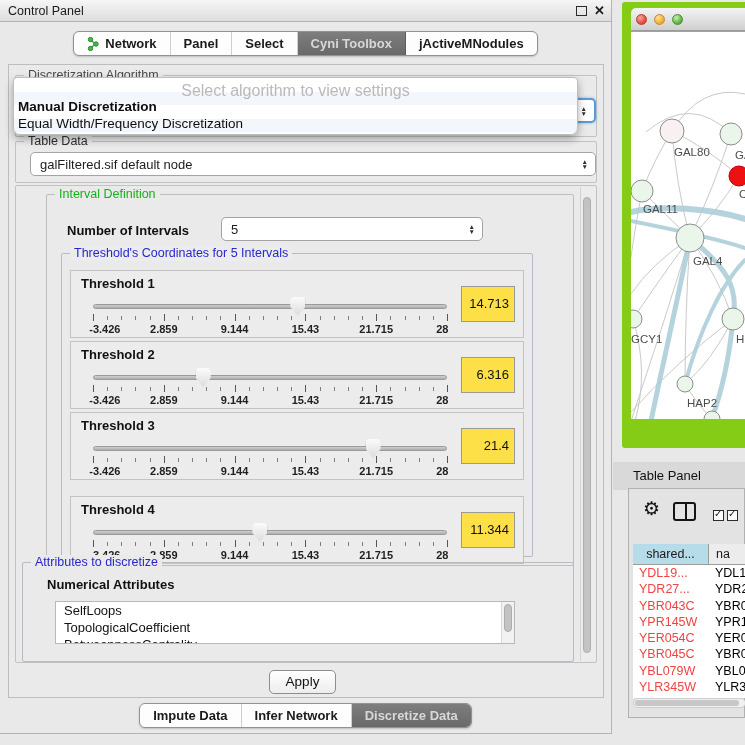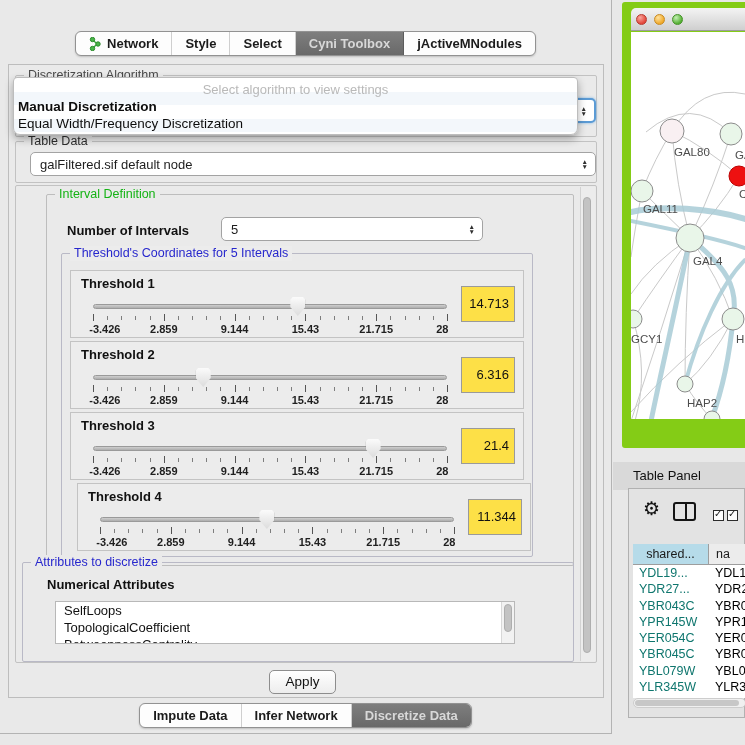--- a/index.html
+++ b/index.html
@@ -37,21 +37,21 @@
         font-size:13px; color:#1d1d1d; padding-left:9px; display:flex; align-items:center; }
   .combo .stepper { position:absolute; right:7px; top:50%; transform:translateY(-50%);
         display:flex; flex-direction:column; line-height:5px; font-size:6.5px; color:#2f2f2f; }
   .combo.focused { border:2px solid #5b9bd5; box-shadow:0 0 3px #7fb5e3; }
 
   
   #algo-popup { position:absolute; left:13px; top:77px; width:565px; height:58px; z-index:50;
         background:repeating-linear-gradient(180deg,#ffffff 0 14px,#f3f7fb 14px 27px);
         border:1px solid #bdbdbd; border-radius:4px 4px 7px 7px;
         box-shadow:0 4px 9px rgba(0,0,0,.32); overflow:hidden; }
-  #algo-popup .ph { display:block; text-align:center; font-size:13px; color:#b9b9b9; padding-top:4px; height:20px; }
+  #algo-popup .ph { display:block; text-align:center; font-size:16px; color:#b9b9b9; padding-top:4px; height:20px; }
   #algo-popup .item { display:block; font-size:13.5px; color:#0d0d0d; padding:1px 0 1px 4px; height:17px; }
   #algo-popup .item.b { font-weight:bold; }
 
   
   .th-box { position:absolute; left:8px; width:454px; height:68px;
         background:#ececec; border:1px solid #c3c3c3; }
   .th-label { position:absolute; left:10px; top:5px; font-size:13px; font-weight:bold; color:#111; }
   .th-slider { position:absolute; left:22px; top:26px; width:354px; height:40px; }
   .track { position:absolute; left:0; right:0; top:7px; height:5px; border-radius:3px;
         background:linear-gradient(#cfcfcf,#adadad); border:1px solid #9a9a9a; }
@@ -102,47 +102,52 @@
         border:2px solid #141414; border-radius:3px; }
   #colicon div { position:absolute; left:50%; top:0; bottom:0; width:2px; background:#141414; }
   .cb { position:absolute; top:21px; width:11px; height:11px; border:1.5px solid #2c2c2c; background:#fdfdfd; }
   .cb::after { content:"✓"; position:absolute; left:0px; top:-3px; font-size:10px; color:#222; }
   #tbl { position:absolute; left:4px; top:55px; width:113px; height:154px; background:#fff; overflow:hidden; }
   #tbl .hdr { display:flex; height:21px; border-bottom:1px solid #9d9d9d; }
   #tbl .hdr .c1 { width:76px; border-right:1px solid #9d9d9d; font-size:12.5px; color:#1a1a1a;
         text-align:center; line-height:21px; }
   #tbl .hdr .c2 { flex:1; background:#ececec; font-size:12.5px; color:#1a1a1a; line-height:21px; padding-left:7px; }
   #tbl .trow { display:flex; height:16.3px; }
-  #tbl .trow .c1 { width:76px; font-size:12.5px; color:#0f766e; padding-left:6px; line-height:16px; }
+  #tbl .trow .c1 { width:76px; font-size:12.5px; color:#ef4444; padding-left:6px; line-height:16px; }
   #tbl .trow .c2 { flex:1; font-size:12.5px; color:#000; padding-left:6px; line-height:16px; overflow:hidden; }
   #hscroll { position:absolute; left:4px; top:209px; width:113px; height:10px;
         background:#f0f0f0; border:1px solid #cdcdcd; border-radius:5px; }
   #hscroll div { position:absolute; left:1px; top:1px; right:6px; bottom:1px;
         border-radius:4px; background:#c7c7c7; }
 </style>
 </head>
 <body>
 
 <div id="cp">
 
+  <div id="cp-titlebar">
+    <span id="cp-title">Control Panel</span>
+    <span id="float-btn"></span>
+    <span id="close-btn">✕</span>
+  </div>
 
   <div class="seg-wrap" style="top:31px;">
     <div class="seg-control">
       <div class="seg">
         <svg width="13" height="14" viewBox="0 0 13 14">
           <line x1="4" y1="3" x2="8" y2="7" stroke="#3aa53a" stroke-width="1.2"></line>
           <line x1="4" y1="11" x2="8" y2="7" stroke="#3aa53a" stroke-width="1.2"></line>
           <circle cx="3.5" cy="2.5" r="2.2" fill="#49b649" stroke="#2e8a2e"></circle>
           <circle cx="9" cy="7" r="2.2" fill="#49b649" stroke="#2e8a2e"></circle>
           <circle cx="3.5" cy="11.5" r="2.2" fill="#49b649" stroke="#2e8a2e"></circle>
         </svg>
         <span>Network</span>
       </div>
       <div class="seg">
-          <span>Style</span>
+          <span>Panel</span>
         </div>
       <div class="seg">
           <span>Select</span>
         </div>
       <div class="seg selected">
           <span>Cyni Toolbox</span>
         </div>
       <div class="seg">
           <span>jActiveMNodules</span>
         </div>
@@ -320,21 +325,21 @@
                   <span style="left: 20%; transform: translateX(-50%);">2.859</span>
                   <span style="left: 40%; transform: translateX(-50%);">9.144</span>
                   <span style="left: 60%; transform: translateX(-50%);">15.43</span>
                   <span style="left: 80%; transform: translateX(-50%);">21.715</span>
                   <span style="left: 100%; transform: translateX(-88%);">28</span>
                 </div>
             </div>
             <div class="valbox">21.4</div>
           </div>
 
-          <div class="th-box" style="top:229px;margin-left:7px;">
+          <div class="th-box" style="top:242px;">
             <div class="th-label">Threshold 4</div>
             <div class="th-slider">
               <div class="track"></div>
               <div class="thumb" style="left: calc(46.9993% - 7px);"></div>
               <div class="ticks">
                   <span class="tick major" style="left: 0%;"></span>
                   <span class="tick" style="left: 4%;"></span>
                   <span class="tick" style="left: 8%;"></span>
                   <span class="tick" style="left: 12%;"></span>
                   <span class="tick" style="left: 16%;"></span>

